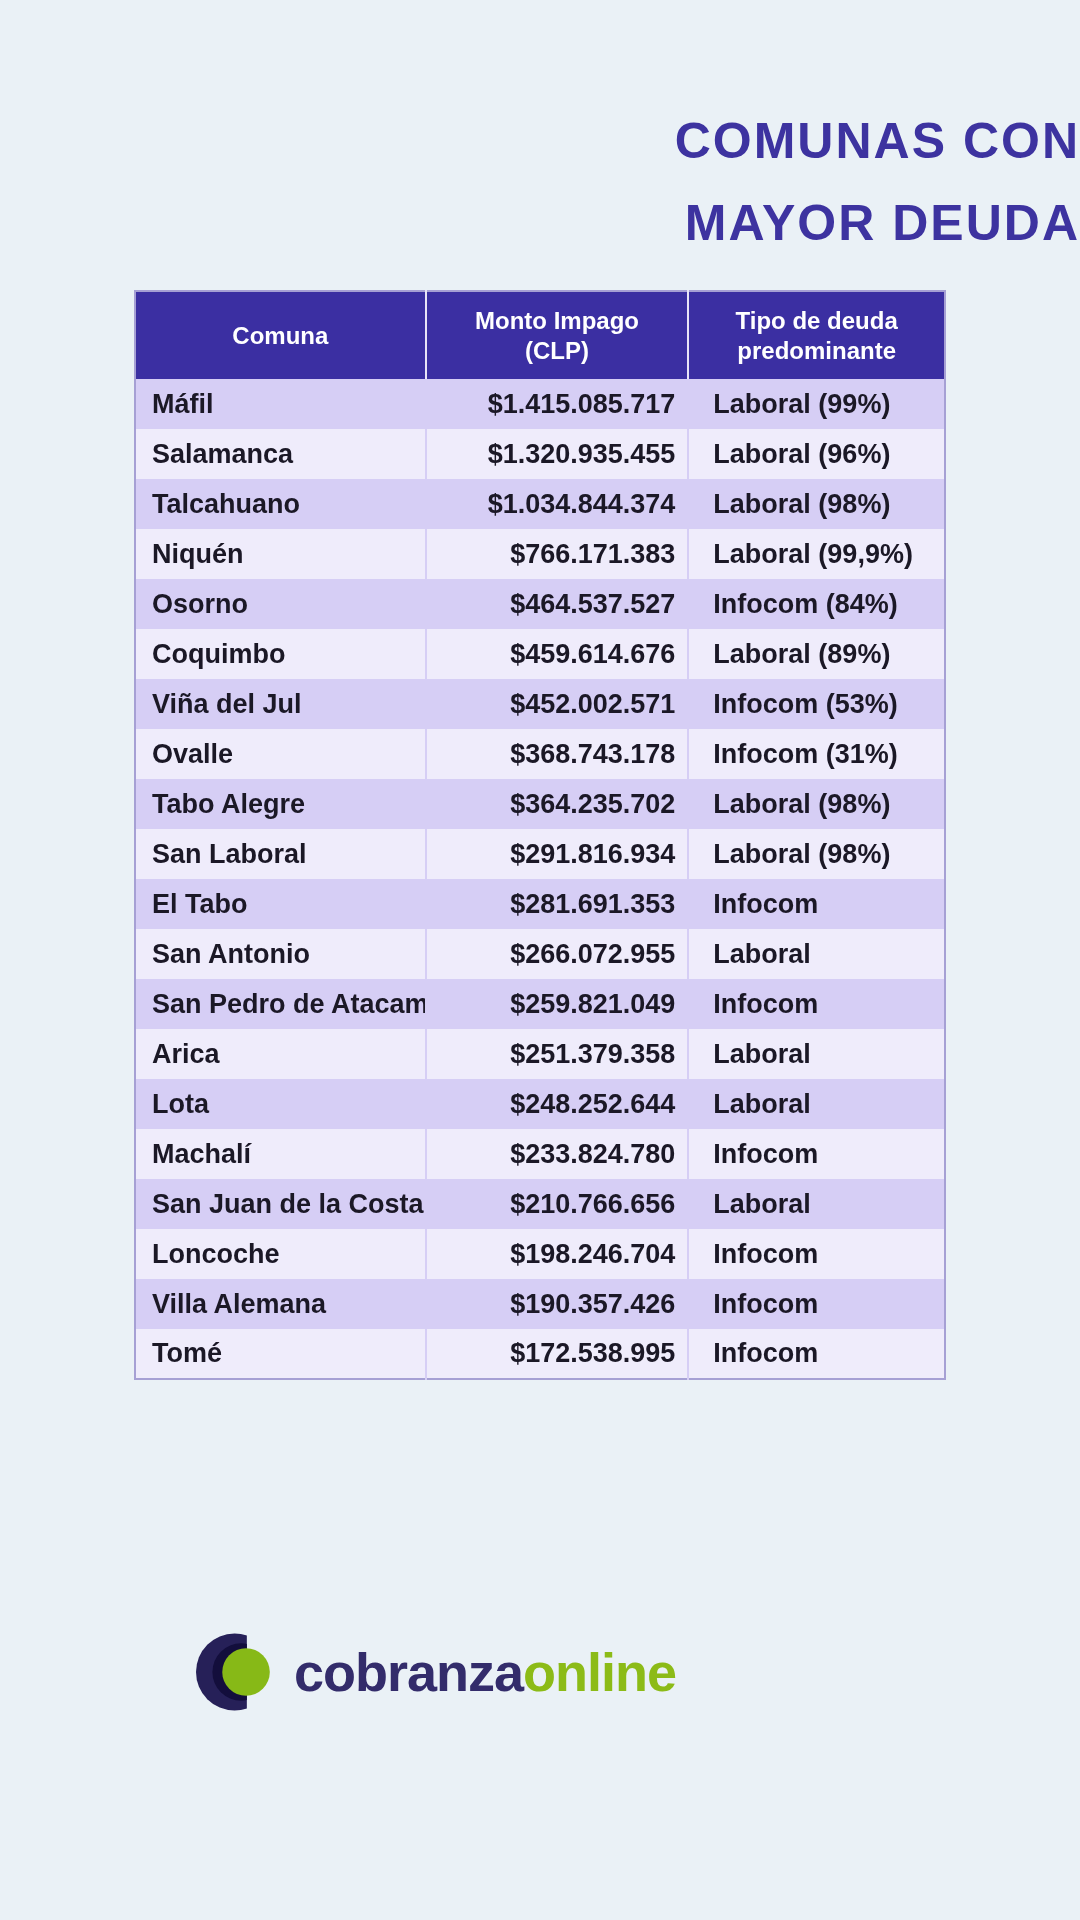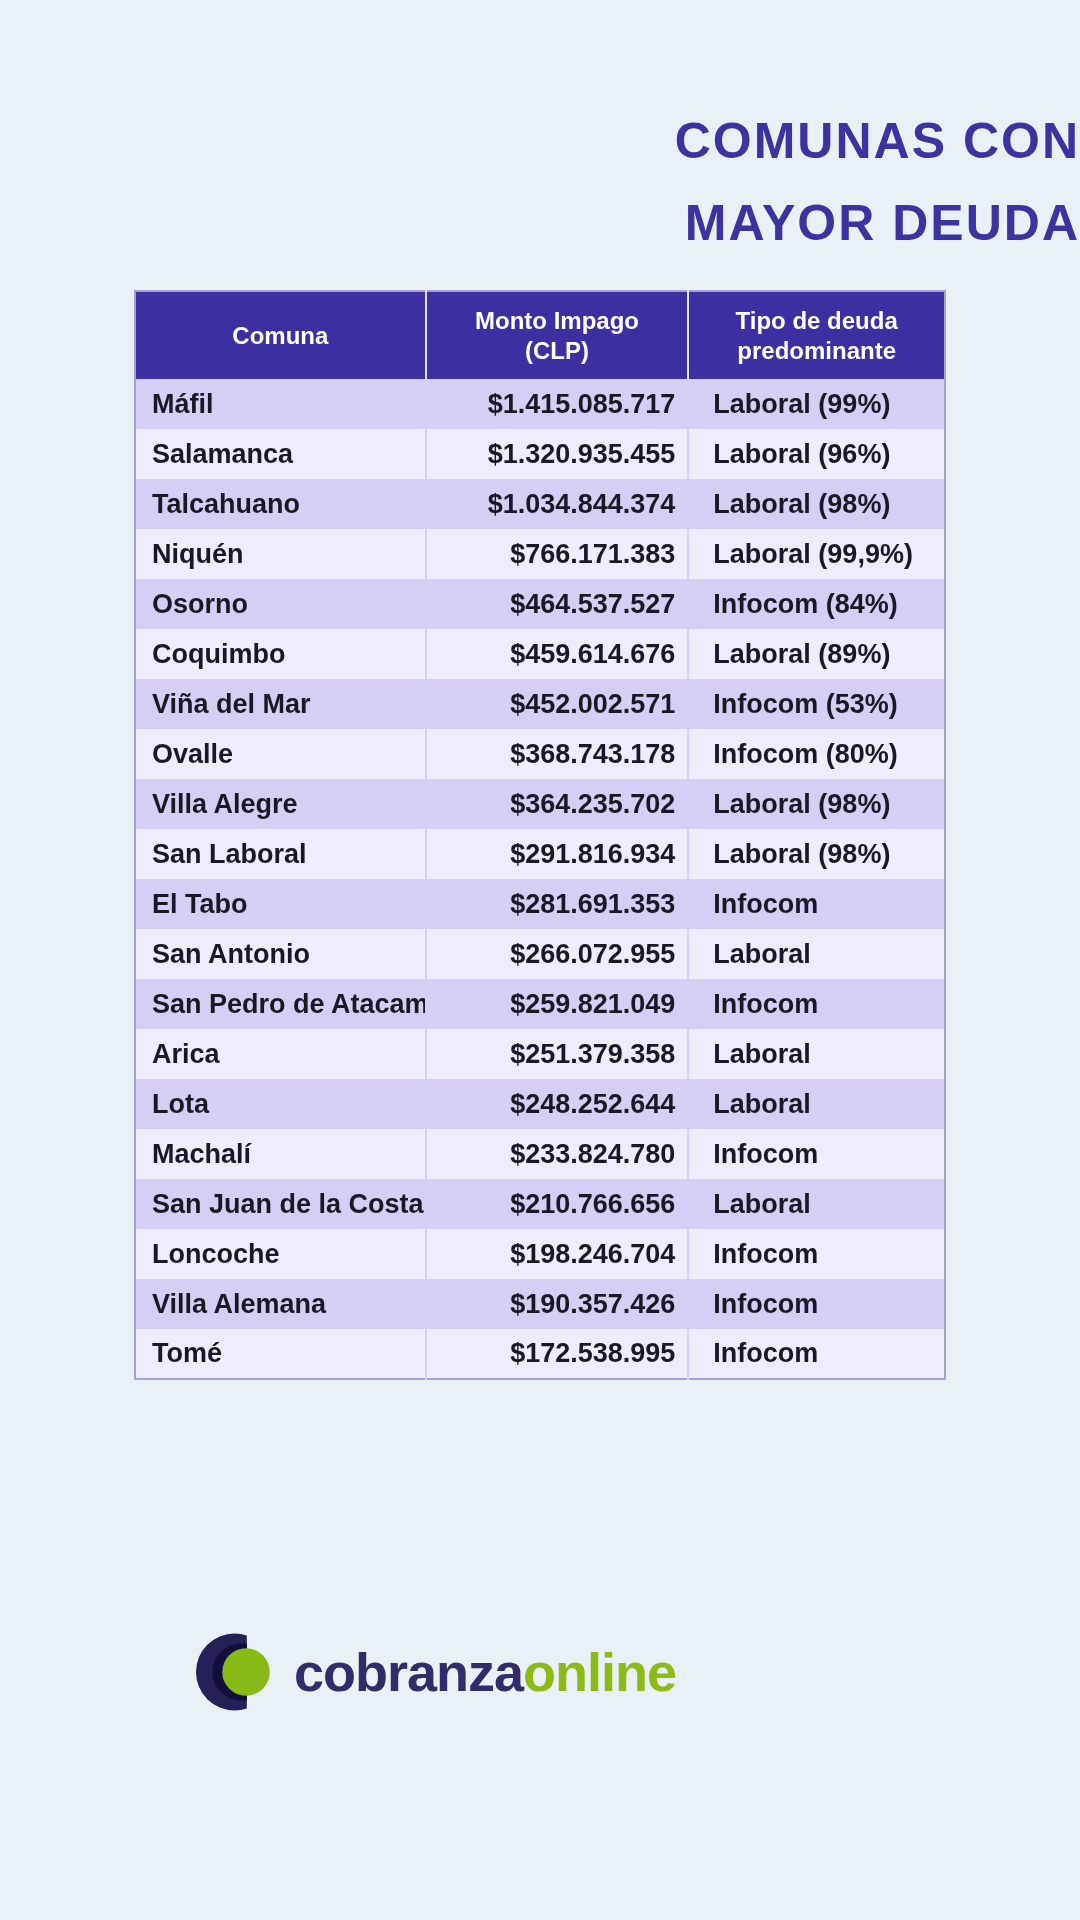--- a/index.html
+++ b/index.html
@@ -110,31 +110,31 @@
         <td class="col-comuna">Osorno</td>
         <td class="col-monto">$464.537.527</td>
         <td class="col-tipo">Infocom (84%)</td>
       </tr>
       <tr>
         <td class="col-comuna">Coquimbo</td>
         <td class="col-monto">$459.614.676</td>
         <td class="col-tipo">Laboral (89%)</td>
       </tr>
       <tr>
-        <td class="col-comuna">Viña del Mar</td>
+        <td class="col-comuna">Viña del Jul</td>
         <td class="col-monto">$452.002.571</td>
         <td class="col-tipo">Infocom (53%)</td>
       </tr>
       <tr>
         <td class="col-comuna">Ovalle</td>
         <td class="col-monto">$368.743.178</td>
-        <td class="col-tipo">Infocom (80%)</td>
-      </tr>
-      <tr>
-        <td class="col-comuna">Villa Alegre</td>
+        <td class="col-tipo">Infocom (31%)</td>
+      </tr>
+      <tr>
+        <td class="col-comuna">Tabo Alegre</td>
         <td class="col-monto">$364.235.702</td>
         <td class="col-tipo">Laboral (98%)</td>
       </tr>
       <tr>
         <td class="col-comuna">San Laboral</td>
         <td class="col-monto">$291.816.934</td>
         <td class="col-tipo">Laboral (98%)</td>
       </tr>
       <tr>
         <td class="col-comuna">El Tabo</td>

